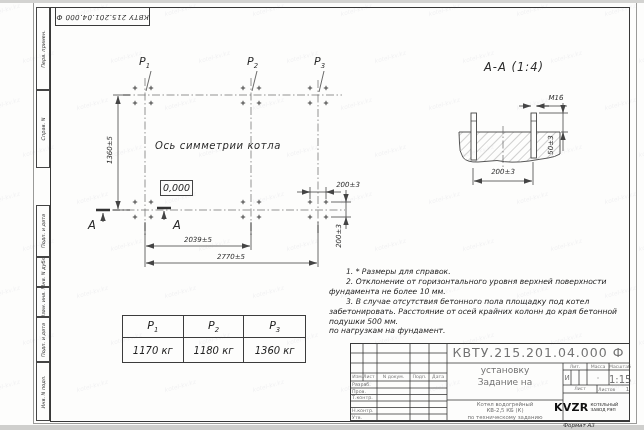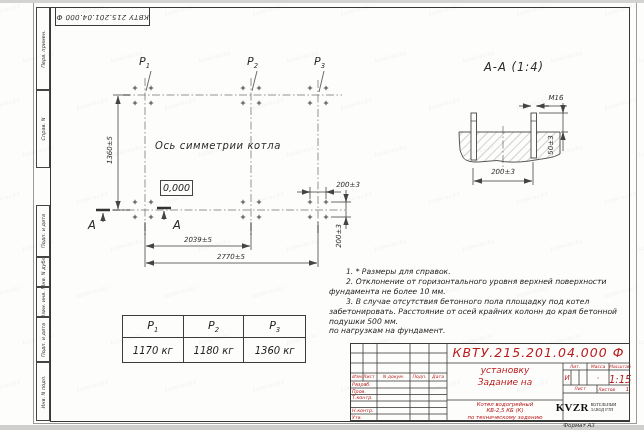--- a/index.html
+++ b/index.html
@@ -22,22 +22,22 @@
   .ltable .cell{border-right:1px solid #3c3c3c;border-bottom:1px solid #3c3c3c;display:flex;align-items:center;justify-content:center;font-style:italic;color:#222;}
   .ltable .cell:nth-child(3n){border-right:none;}
   .ltable .cell.val{border-bottom:none;font-size:10px;}
   .ltable .cell.hdr{font-size:11px;}
   sub{font-size:62%;}
   
   .notes{position:absolute;left:329px;top:267px;width:306px;font-style:italic;font-size:7.6px;line-height:9.9px;color:#222;}
   .notes .ind{padding-left:17px;}
   
   .tb{position:absolute;left:350px;top:343px;width:280px;height:78px;border:1.4px solid #3a3a3a;}
-  .tb-cell{position:absolute;font-style:italic;color:#b91c1c;white-space:nowrap;}
-  .logo-row{position:absolute;left:563px;top:394px;width:44px;height:26px;display:flex;align-items:center;justify-content:center;gap:2px;font-family:Liberation Serif, serif;}
+  .tb-cell{position:absolute;color:#737373;white-space:nowrap;}
+  .logo-row{position:absolute;left:563px;top:394px;width:44px;height:26px;display:flex;align-items:center;justify-content:center;gap:2px;}
   .logo-kvzr{font-weight:bold;font-size:11px;color:#111;letter-spacing:.3px;font-style:normal;}
   .company{display:flex;flex-direction:column;font-size:4.2px;color:#222;line-height:5px;font-style:normal;}
   .wm{position:absolute;left:0;top:0;width:644px;height:430px;pointer-events:none;z-index:50;}
   .wm span{position:absolute;font-size:6px;font-style:italic;color:#5a5a78;opacity:.07;transform:rotate(-16deg);white-space:nowrap;}
   svg.draw{position:absolute;left:0;top:0;z-index:2;}
   .lbl,.elev,.ltable,.notes,.tb,.stamp-top,.sbox{z-index:5;}
 </style>
 </head>
 <body>
 

